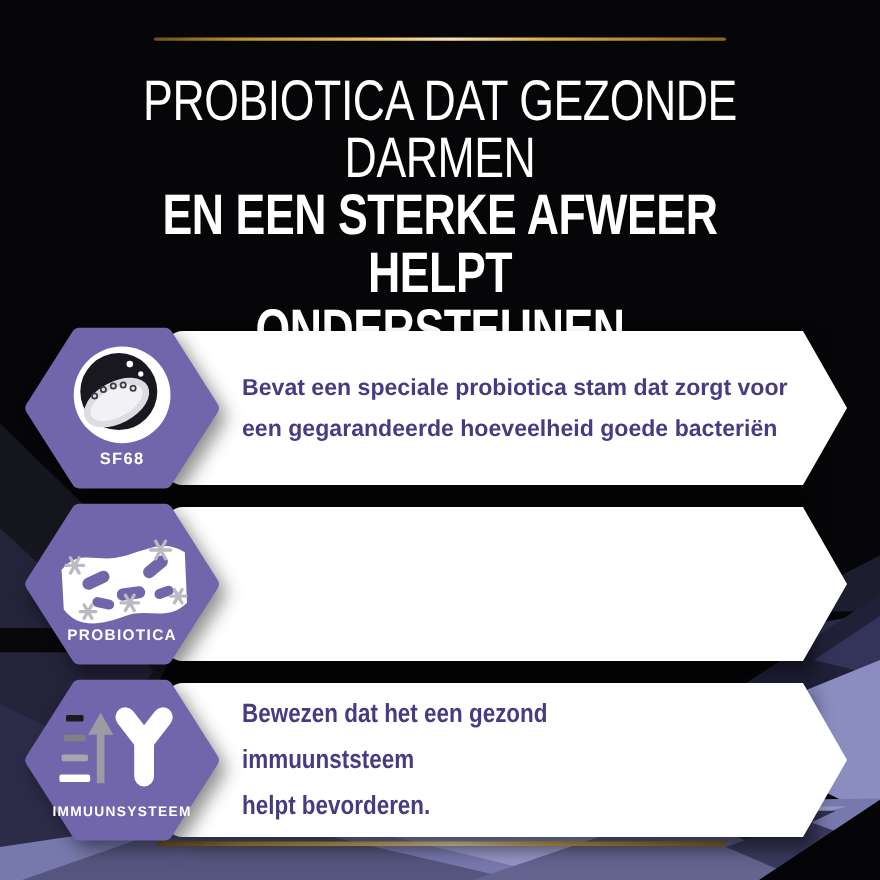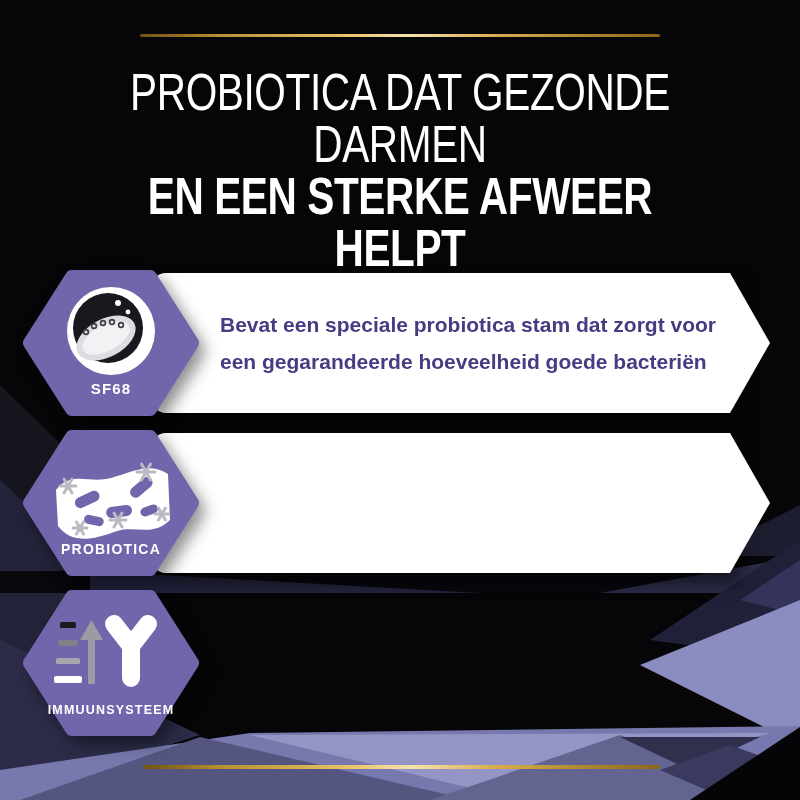--- a/index.html
+++ b/index.html
@@ -8,21 +8,21 @@
   .bgsvg{position:absolute;left:0;top:0;z-index:0;}
   .goldline{position:absolute;height:4px;z-index:1;border-radius:2px;
     background:linear-gradient(90deg,#6e5312 0%,#b98f33 15%,#e9c468 40%,#f6e2ae 52%,#d9ad4e 68%,#8a681a 100%);}
   .goldline.top{left:140px;top:34px;width:520px;height:3px;}
   .goldline.bottom{left:143px;top:765px;width:517px;}
   .title{position:absolute;left:0;top:66px;width:800px;text-align:center;z-index:2;
          color:#ffffff;font-size:52px;line-height:52px;letter-spacing:-.5px;
          transform:scaleX(.78);transform-origin:50% 0;}
   .title .t1{font-weight:400;}
   .title .t2{font-weight:700;}
-  .row{position:absolute;left:0;width:800px;height:160px;}
+  .row{position:absolute;left:0;width:800px;height:160px;margin-top:28px;}
   .banner{position:absolute;left:150px;top:0;width:620px;height:140px;z-index:2;}
   .banner-body{position:absolute;left:0;top:0;width:580px;height:140px;
     background:var(--banner_white,#fff);border-radius:16px 0 0 16px;
     box-shadow:10px 10px 16px rgba(0,0,0,.5);}
   .banner-tip{position:absolute;left:580px;top:0;width:0;height:0;
     border-top:70px solid transparent;border-bottom:70px solid transparent;
     border-left:40px solid var(--banner_white,#fff);}
   .banner-text{position:absolute;left:70px;right:40px;top:0;bottom:0;
     display:flex;align-items:center;white-space:pre-line;
     color:var(--text_purple,#473b82);font-weight:700;font-size:21px;line-height:37px;}
@@ -142,20 +142,26 @@
             <line x1="-3.5" y1="-6" x2="3.5" y2="6"></line>
             <line x1="-3.5" y1="6" x2="3.5" y2="-6"></line>
           </g>
       </g>
     </g>
     <text x="89" y="126" font-size="14">PROBIOTICA</text>
   </svg>
 </div>
 
 <div class="row" style="top:593px">
+  <div class="banner">
+    <div class="banner-body"></div>
+    <div class="banner-tip"></div>
+    <div class="banner-text cond">Bewezen dat het een gezond immuunststeem
+helpt bevorderen.</div>
+  </div>
   <svg class="hex" width="178" height="150" viewBox="0 0 178 150">
     <polygon points="8,75 50,9 128,9 170,75 128,141 50,141" style="fill:var(--hexagon_purple)" stroke-linejoin="round" stroke-width="14" stroke="#7165ab"></polygon>
     <g>
       <rect x="38" y="34" width="16" height="6" rx="1.5" fill="#1b1b1f"></rect>
       <rect x="36" y="52" width="20" height="6" rx="1.5" fill="#808089"></rect>
       <rect x="34" y="70" width="24" height="6" rx="1.5" fill="#a6a6af"></rect>
       <rect x="32" y="88" width="28" height="7" rx="2" fill="#ffffff"></rect>
       <rect x="66" y="50" width="7" height="46" fill="#9b9ba4"></rect>
       <polygon points="69.5,32 58,52 81,52" fill="#9b9ba4"></polygon>
       <path d="M 92,36 L 109,58 L 126,36 M 109,58 L 109,90" fill="none" stroke="#ffffff" stroke-width="18" stroke-linecap="round" stroke-linejoin="round"></path>

